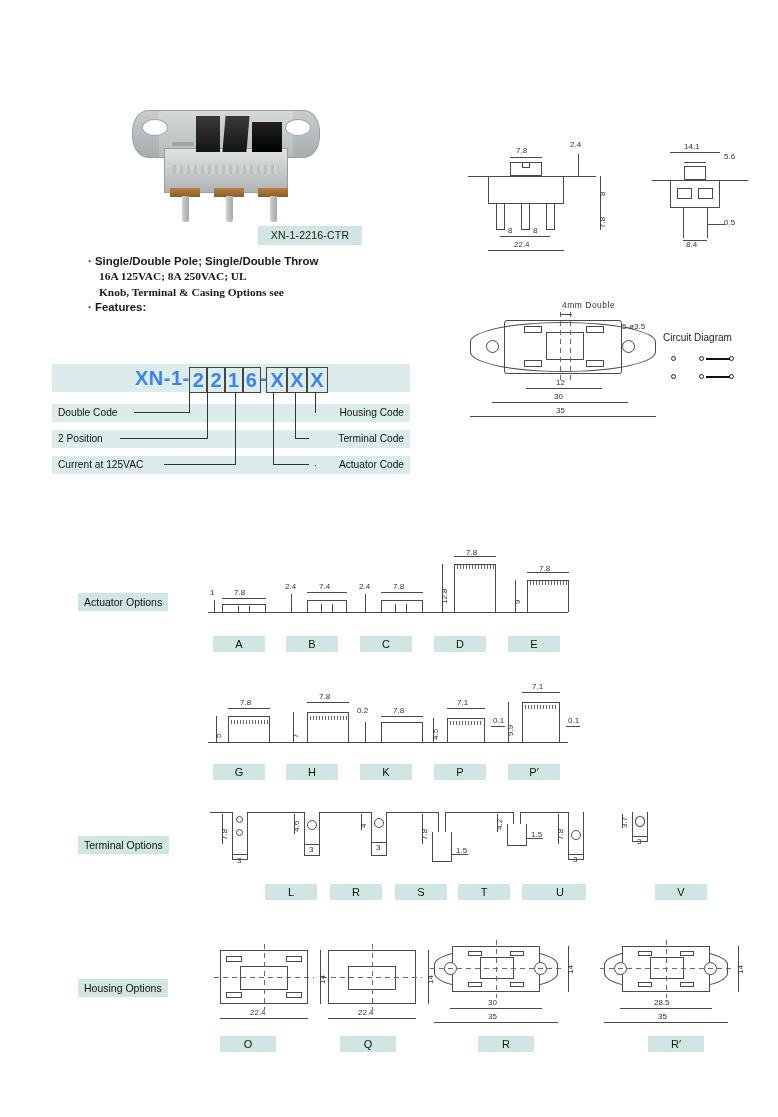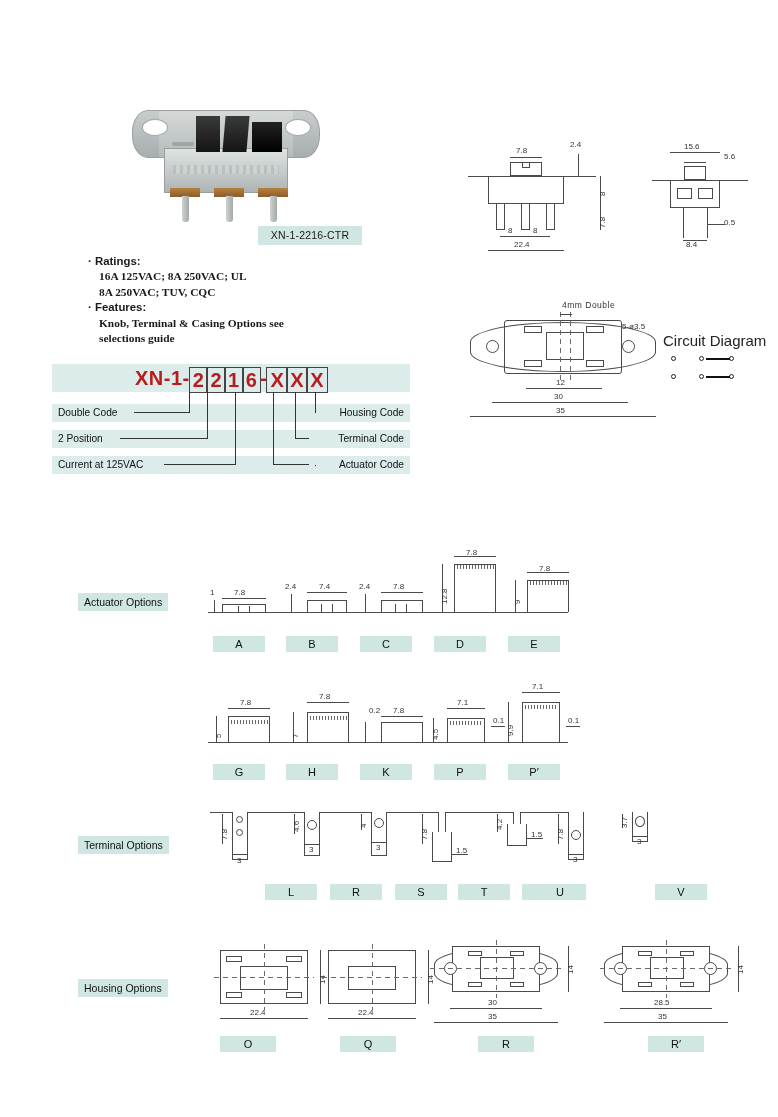--- a/index.html
+++ b/index.html
@@ -94,21 +94,21 @@
     position: absolute; left: 0; width: 358px; height: 18px;
     background: #dbeceb;
   }
   .dec-band.b0 { top: 0px; height: 28px; }
   .dec-band.b1 { top: 40px; }
   .dec-band.b2 { top: 66px; }
   .dec-band.b3 { top: 92px; }
   #pn-text {
     position: absolute; left: 0; top: 0px; width: 358px; height: 28px;
     text-align: center; font-size: 20px; font-weight: 700; line-height: 28px;
-    letter-spacing: .5px; color: #b91c1c;
+    letter-spacing: .5px; color: #3b82f6;
   }
   .pn-cell {
     display: inline-block; border: 1px solid #444; padding: 0 3px;
     line-height: 24px; margin: 0 -1px; vertical-align: middle;
   }
   .dec-label {
     position: absolute; font-size: 10.2px; line-height: 18px; white-space: nowrap;
     color: #111;
   }
   .dec-lead { position: absolute; background: #333; }
@@ -117,21 +117,21 @@
   .dwg { position: absolute; }
   .ln { position: absolute; background: #4a4a4a; }
   .ln.h { height: 1px; }
   .ln.v { width: 1px; }
   .dim { position: absolute; font-size: 8px; color: #333; font-family: "Liberation Sans", sans-serif; white-space: nowrap; }
   .dim.vert { transform: rotate(-90deg); transform-origin: left top; }
   .box { position: absolute; border: 1px solid #4a4a4a; }
 
   
   #circuit { left: 663px; top: 332px; width: 112px; height: 62px; }
-  #circuit .ctitle { font-size: 15px; color: #222; }
+  #circuit .ctitle { font-size: 10px; color: #222; }
   .cterm {
     position: absolute; width: 5px; height: 5px; border: 1px solid #222;
     border-radius: 50%; background: #fff;
   }
   .cwire { position: absolute; height: 2px; background: #111; }
 
   
   .sec-label {
     position: absolute; background: #cfe6e2; font-size: 10.5px;
     line-height: 18px; height: 18px; padding: 0 6px; color: #111; white-space: nowrap;
@@ -195,26 +195,24 @@
   <div class="sw-pad" style="left:90px;"></div>
   <div class="sw-pad" style="left:134px;"></div>
   <div class="sw-pin" style="left:58px;"></div>
   <div class="sw-pin" style="left:102px;"></div>
   <div class="sw-pin" style="left:146px;"></div>
 </div>
 
 <div class="abs chip" id="part-chip">XN-1-2216-CTR</div>
 
 <div class="abs" id="spec-list">
-  <div class="spec-line"><span class="bullet">·</span> <span>Ratings:</span></div>
+  <div class="spec-line"><span class="bullet">·</span> <span>Single/Double Pole; Single/Double Throw</span></div>
   <div class="spec-line ind"><span>16A 125VAC; 8A 250VAC; UL</span></div>
-  <div class="spec-line ind"><span>8A 250VAC; TUV, CQC</span></div>
+  <div class="spec-line ind"><span>Knob, Terminal &amp; Casing Options see</span></div>
   <div class="spec-line"><span class="bullet">·</span> <span>Features:</span></div>
-  <div class="spec-line ind"><span>Knob, Terminal &amp; Casing Options see</span></div>
-  <div class="spec-line ind"><span>selections guide</span></div>
 </div>
 
 <div class="abs" id="decoder">
   <div class="dec-band b0"></div>
   <div class="dec-band b1"></div>
   <div class="dec-band b2"></div>
   <div class="dec-band b3"></div>
 
   <div id="pn-text"><span>XN-1-</span><span class="pn-cell">2</span><span class="pn-cell">2</span><span class="pn-cell">1</span><span class="pn-cell">6</span><span>-</span><span class="pn-cell">X</span><span class="pn-cell">X</span><span class="pn-cell">X</span>
   </div>
@@ -274,21 +272,21 @@
 
 <div class="dwg" id="side-view" style="left:652px; top:140px; width:120px; height:115px;">
   <div class="box" style="left:32px; top:26px; width:22px; height:14px;"></div>
   <div class="ln h" style="left:0px; top:40px; width:96px;"></div>
   <div class="box" style="left:18px; top:40px; width:50px; height:28px;"></div>
   <div class="box" style="left:25px; top:48px; width:15px; height:11px;"></div>
   <div class="box" style="left:46px; top:48px; width:15px; height:11px;"></div>
   <div class="ln v" style="left:31px; top:68px; height:30px;"></div>
   <div class="ln v" style="left:55px; top:68px; height:30px;"></div>
   <div class="ln h" style="left:18px; top:12px; width:50px;"></div>
-  <div class="dim" style="left:32px; top:2px;">15.6</div>
+  <div class="dim" style="left:32px; top:2px;">14.1</div>
   <div class="ln h" style="left:32px; top:22px; width:22px;"></div>
   <div class="dim" style="left:72px; top:12px;">5.6</div>
   <div class="dim" style="left:72px; top:78px;">0.5</div>
   <div class="ln h" style="left:55px; top:84px; width:18px;"></div>
   <div class="ln h" style="left:31px; top:100px; width:24px;"></div>
   <div class="dim" style="left:34px; top:100px;">8.4</div>
 </div>
 
 <div class="dwg" id="top-view" style="left:462px; top:300px; width:180px; height:128px;">
   <div class="hs-ear" style="left:8px; top:22px; width:186px; height:50px;"></div>
@@ -399,21 +397,21 @@
   <div class="ln v" style="left:10px; top:26px; height:30px;"></div>
   <div class="dim vert" style="left:8px; top:52px;">7</div>
 </div>
 <div class="opt-chip" style="left:286px; top:764px;">H</div>
 
 <div class="dwg" style="left:357px; top:694px; width:80px; height:52px;">
   <div class="act" style="left:24px; top:28px; width:42px; height:20px;"></div>
   <div class="ln h" style="left:24px; top:22px; width:42px;"></div>
   <div class="dim" style="left:36px; top:12px;">7.8</div>
   <div class="ln v" style="left:8px; top:28px; height:20px;"></div>
-  <div class="dim" style="left:12px; top:12px;">0.2</div>
+  <div class="dim" style="left:0px; top:12px;">0.2</div>
 </div>
 <div class="opt-chip" style="left:360px; top:764px;">K</div>
 
 <div class="dwg" style="left:425px; top:690px; width:90px; height:56px;">
   <div class="act" style="left:22px; top:28px; width:38px; height:24px;"></div>
   <div class="squig" style="left:24px; top:31px; width:34px;"></div>
   <div class="ln h" style="left:22px; top:18px; width:38px;"></div>
   <div class="dim" style="left:32px; top:8px;">7.1</div>
   <div class="ln v" style="left:8px; top:28px; height:24px;"></div>
   <div class="dim vert" style="left:6px; top:50px;">4.5</div>

